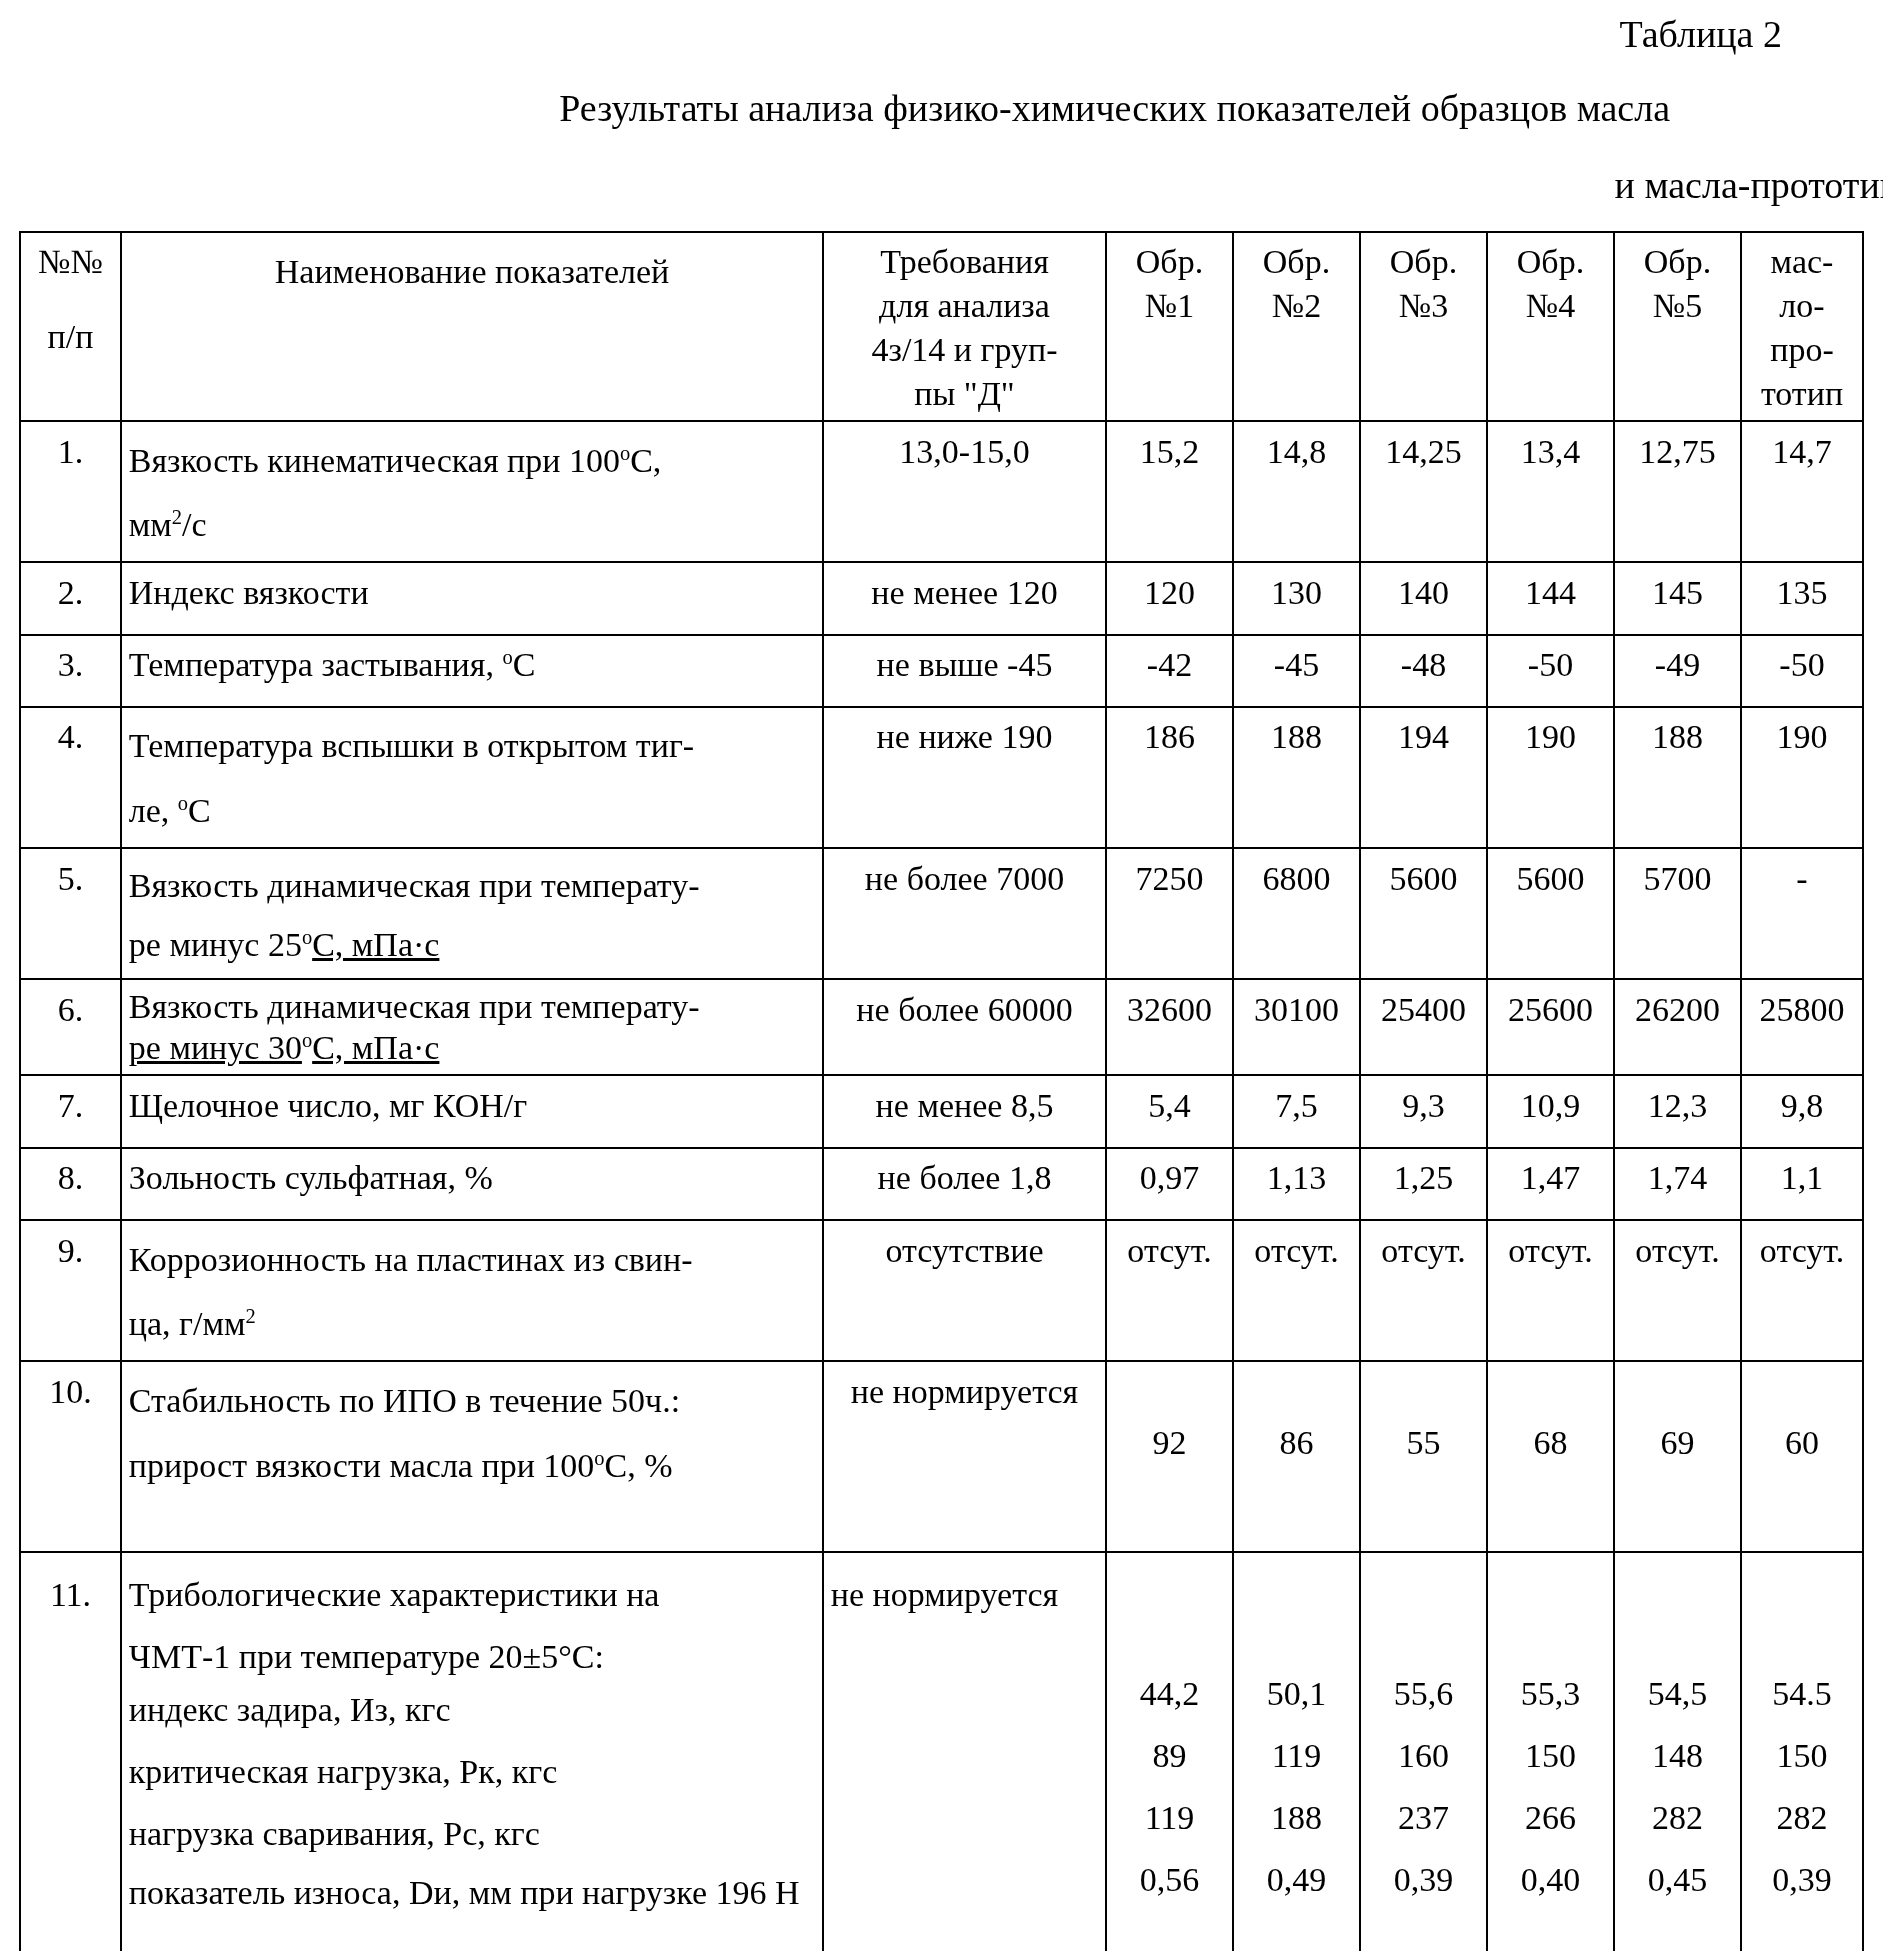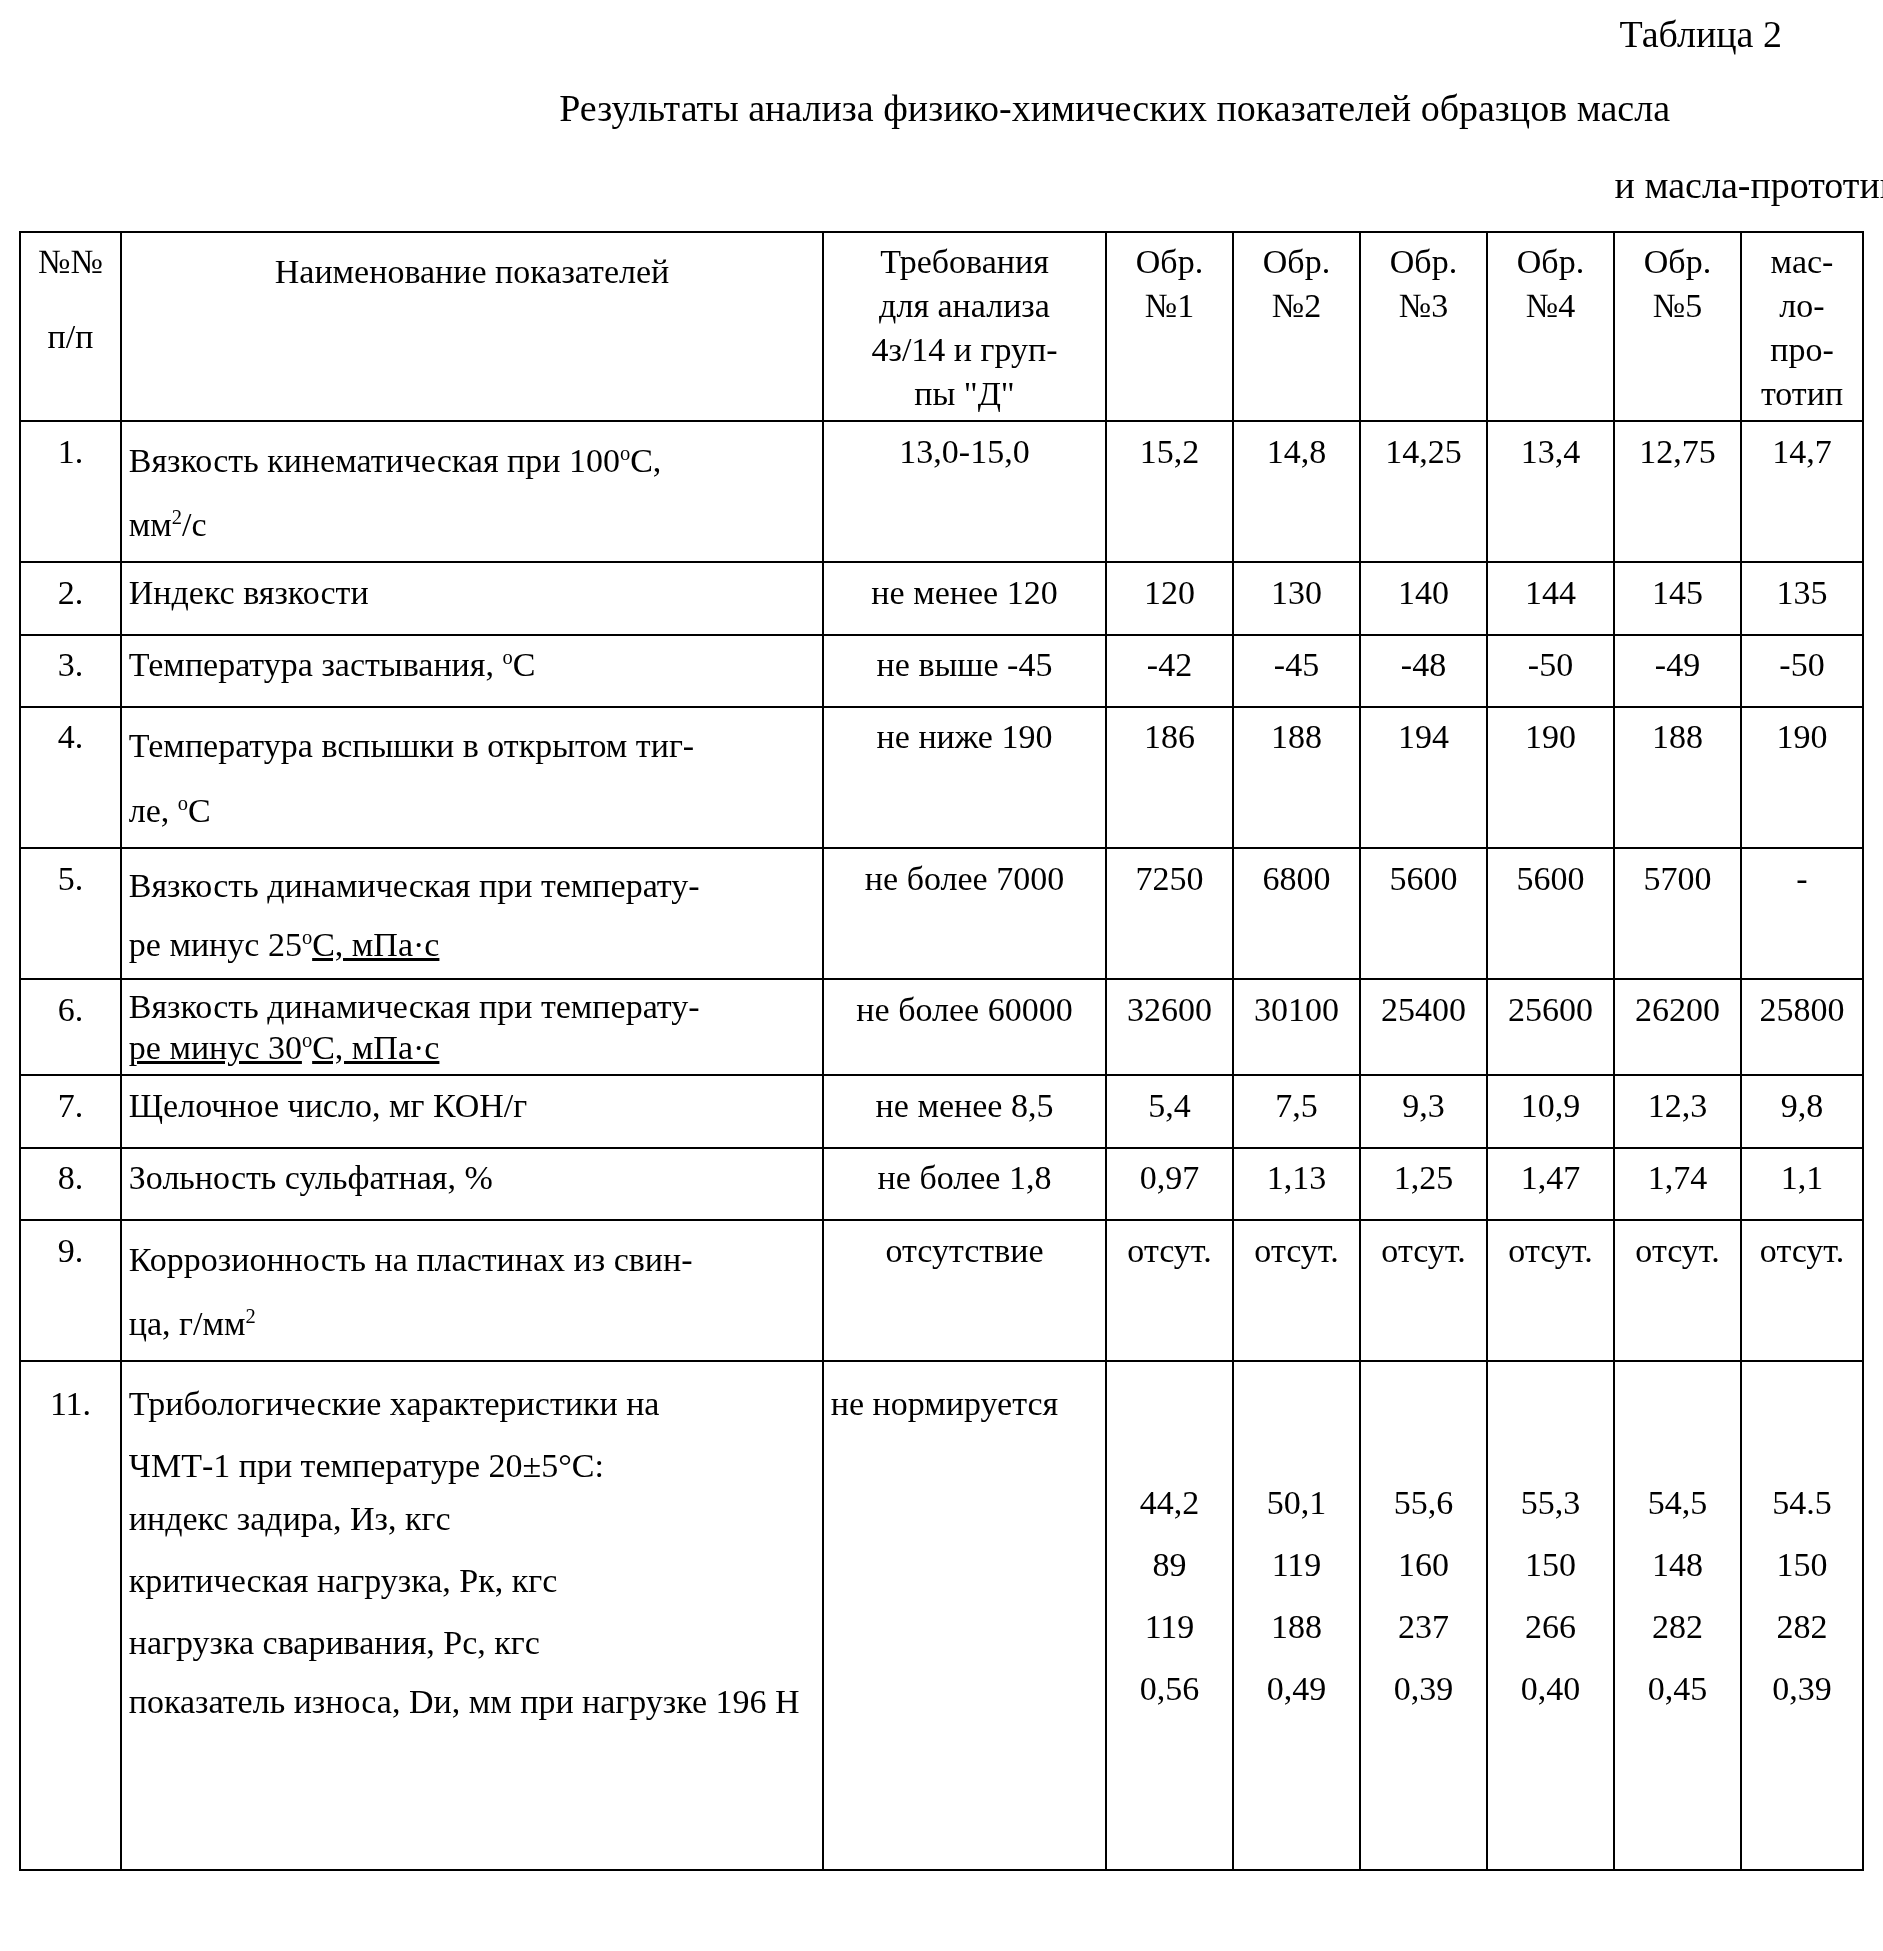--- a/index.html
+++ b/index.html
@@ -217,20 +217,34 @@
       </td>
       <td class="req">отсутствие</td>
       <td class="val">отсут.</td>
       <td class="val">отсут.</td>
       <td class="val">отсут.</td>
       <td class="val">отсут.</td>
       <td class="val">отсут.</td>
       <td class="val">отсут.</td>
     </tr>
 
+    <tr class="r10">
+      <td class="num">10.</td>
+      <td style="line-height:1.9">
+        <span>Стабильность по ИПО в течение 50ч.:</span><br>
+        <span>прирост вязкости масла при 100</span><sup>o</sup><span>С, %</span>
+      </td>
+      <td class="req">не нормируется</td>
+      <td class="val pad-top-1">92</td>
+      <td class="val pad-top-1">86</td>
+      <td class="val pad-top-1">55</td>
+      <td class="val pad-top-1">68</td>
+      <td class="val pad-top-1">69</td>
+      <td class="val pad-top-1">60</td>
+    </tr>
 
     <tr class="r11">
       <td class="num" style="padding-top:19px">11.</td>
       <td style="padding-top:19px">
         <span class="tri-line">Трибологические характеристики на</span>
         <span class="tri-line tight">ЧМТ-1 при температуре 20±5°С:</span>
         <span class="tri-line">индекс задира, Из, кгс</span>
         <span class="tri-line">критическая нагрузка, Рк, кгс</span>
         <span class="tri-line">нагрузка сваривания, Рс, кгс</span>
         <span class="sub" style="text-align:justify; text-align-last:left; line-height:1.15">показатель износа, Dи, мм при нагрузке 196 Н</span>

